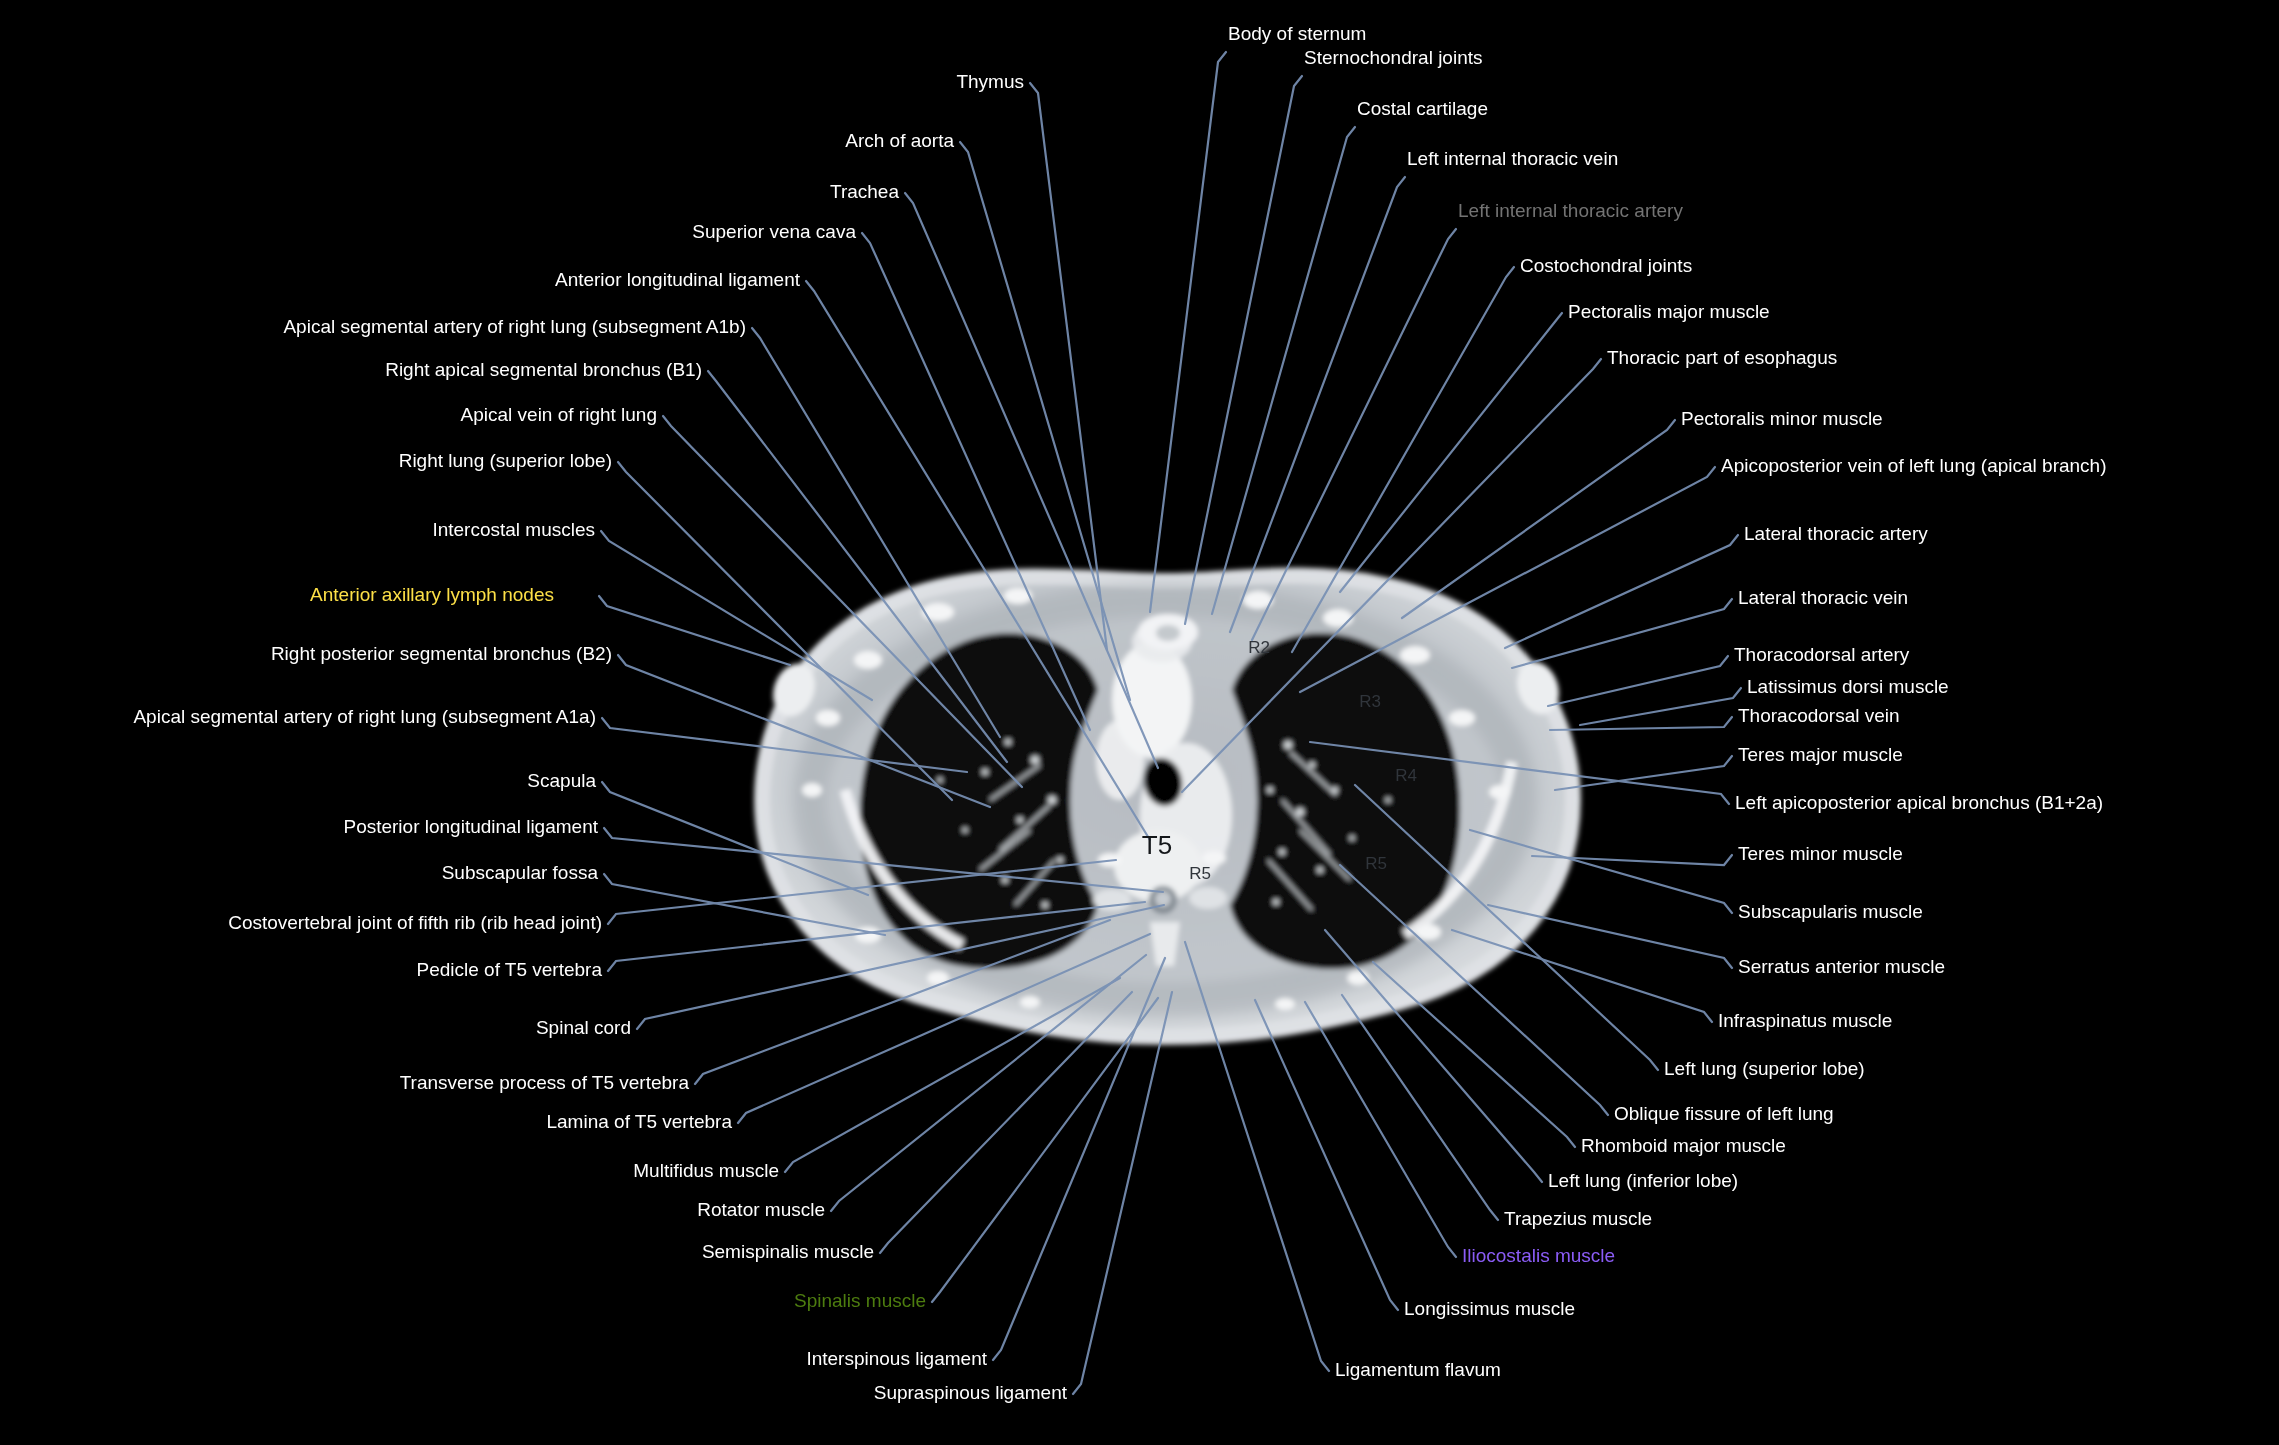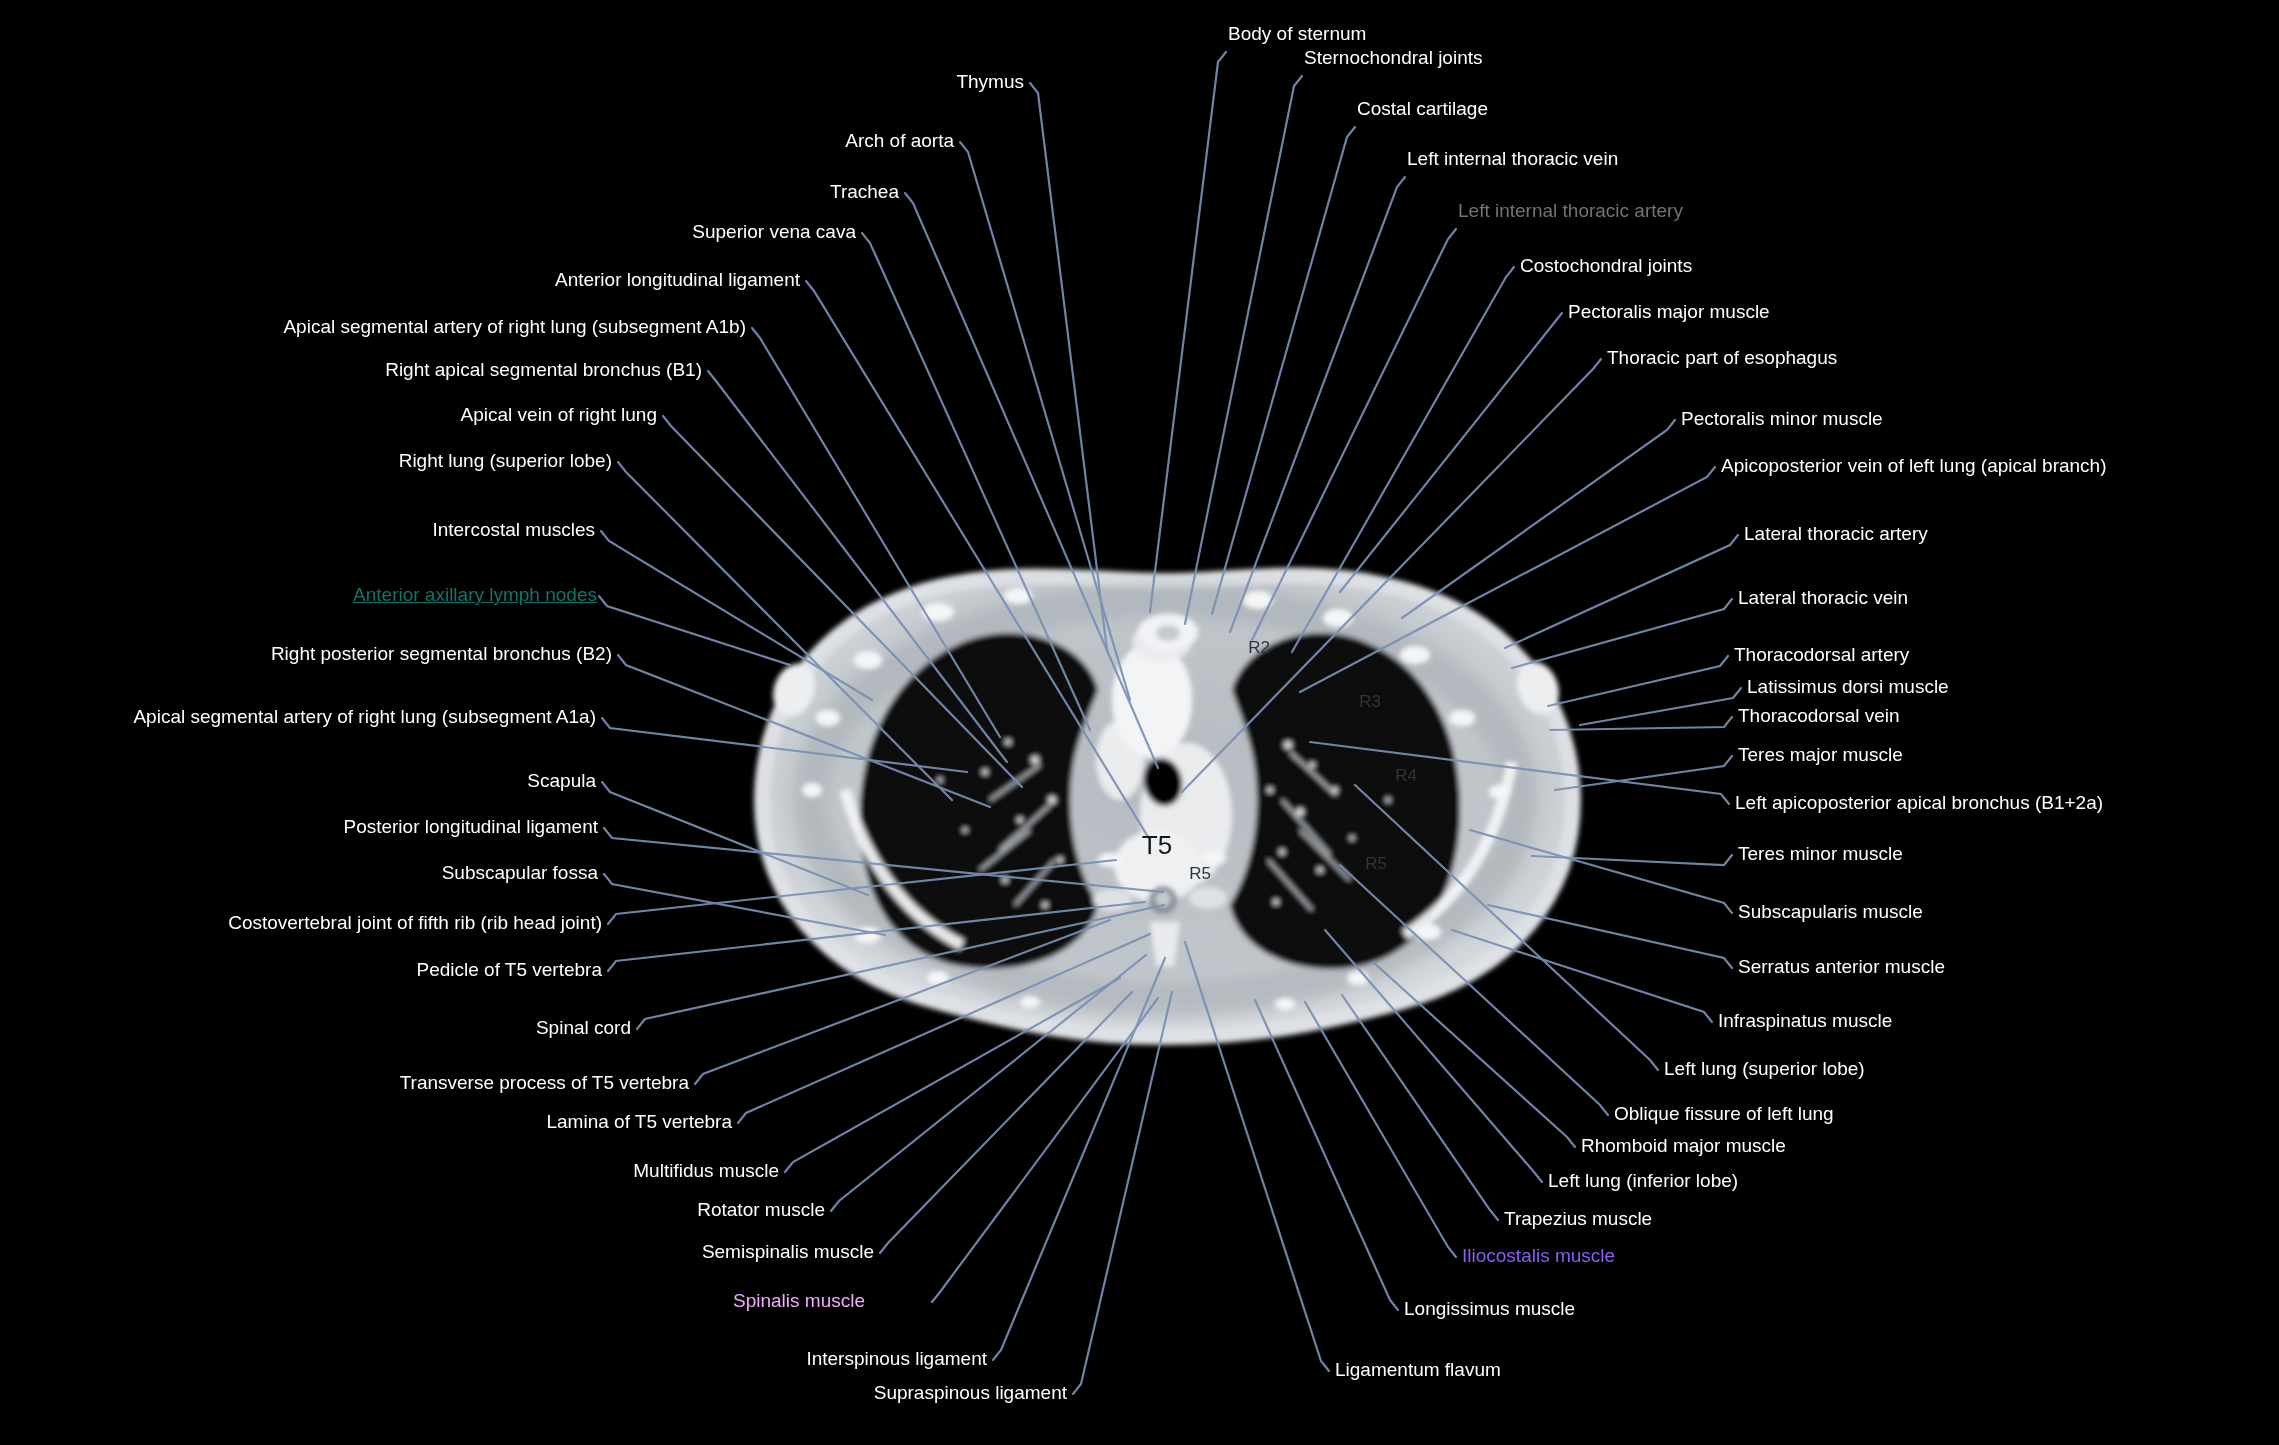--- a/index.html
+++ b/index.html
@@ -221,35 +221,35 @@
       <div class="lbl" style="color: rgb(255, 255, 255); right: 1255px; top: 68px;">Thymus</div>
       <div class="lbl" style="color: rgb(255, 255, 255); right: 1325px; top: 127px;">Arch of aorta</div>
       <div class="lbl" style="color: rgb(255, 255, 255); right: 1380px; top: 178px;">Trachea</div>
       <div class="lbl" style="color: rgb(255, 255, 255); right: 1423px; top: 218px;">Superior vena cava</div>
       <div class="lbl" style="color: rgb(255, 255, 255); right: 1479px; top: 266px;">Anterior longitudinal ligament</div>
       <div class="lbl" style="color: rgb(255, 255, 255); right: 1533px; top: 313px;">Apical segmental artery of right lung (subsegment A1b)</div>
       <div class="lbl" style="color: rgb(255, 255, 255); right: 1577px; top: 356px;">Right apical segmental bronchus (B1)</div>
       <div class="lbl" style="color: rgb(255, 255, 255); right: 1622px; top: 401px;">Apical vein of right lung</div>
       <div class="lbl" style="color: rgb(255, 255, 255); right: 1667px; top: 447px;">Right lung (superior lobe)</div>
       <div class="lbl" style="color: rgb(255, 255, 255); right: 1684px; top: 516px;">Intercostal muscles</div>
-      <div class="lbl" style="color: #0f766e; right: 1682px; top: 581px; text-decoration: underline;">Anterior axillary lymph nodes</div>
+      <div class="lbl" style="color: #fde047; right: 1725px; top: 581px;">Anterior axillary lymph nodes</div>
       <div class="lbl" style="color: rgb(255, 255, 255); right: 1667px; top: 640px;">Right posterior segmental bronchus (B2)</div>
       <div class="lbl" style="color: rgb(255, 255, 255); right: 1683px; top: 703px;">Apical segmental artery of right lung (subsegment A1a)</div>
       <div class="lbl" style="color: rgb(255, 255, 255); right: 1683px; top: 767px;">Scapula</div>
       <div class="lbl" style="color: rgb(255, 255, 255); right: 1681px; top: 813px;">Posterior longitudinal ligament</div>
       <div class="lbl" style="color: rgb(255, 255, 255); right: 1681px; top: 859px;">Subscapular fossa</div>
       <div class="lbl" style="color: rgb(255, 255, 255); right: 1677px; top: 909px;">Costovertebral joint of fifth rib (rib head joint)</div>
       <div class="lbl" style="color: rgb(255, 255, 255); right: 1677px; top: 956px;">Pedicle of T5 vertebra</div>
       <div class="lbl" style="color: rgb(255, 255, 255); right: 1648px; top: 1014px;">Spinal cord</div>
       <div class="lbl" style="color: rgb(255, 255, 255); right: 1590px; top: 1069px;">Transverse process of T5 vertebra</div>
       <div class="lbl" style="color: rgb(255, 255, 255); right: 1547px; top: 1108px;">Lamina of T5 vertebra</div>
       <div class="lbl" style="color: rgb(255, 255, 255); right: 1500px; top: 1157px;">Multifidus muscle</div>
       <div class="lbl" style="color: rgb(255, 255, 255); right: 1454px; top: 1196px;">Rotator muscle</div>
       <div class="lbl" style="color: rgb(255, 255, 255); right: 1405px; top: 1238px;">Semispinalis muscle</div>
-      <div class="lbl" style="color: #f0abfc; right: 1414px; top: 1287px;">Spinalis muscle</div>
+      <div class="lbl" style="color: #4d7c0f; right: 1353px; top: 1287px;">Spinalis muscle</div>
       <div class="lbl" style="color: rgb(255, 255, 255); right: 1292px; top: 1345px;">Interspinous ligament</div>
       <div class="lbl" style="color: rgb(255, 255, 255); right: 1212px; top: 1379px;">Supraspinous ligament</div>
       <div class="lbl" style="color: rgb(255, 255, 255); left: 1228px; top: 20px;">Body of sternum</div>
       <div class="lbl" style="color: rgb(255, 255, 255); left: 1304px; top: 44px;">Sternochondral joints</div>
       <div class="lbl" style="color: rgb(255, 255, 255); left: 1357px; top: 95px;">Costal cartilage</div>
       <div class="lbl" style="color: rgb(255, 255, 255); left: 1407px; top: 145px;">Left internal thoracic vein</div>
       <div class="lbl" style="color: #737373; left: 1458px; top: 197px;">Left internal thoracic artery</div>
       <div class="lbl" style="color: rgb(255, 255, 255); left: 1520px; top: 252px;">Costochondral joints</div>
       <div class="lbl" style="color: rgb(255, 255, 255); left: 1568px; top: 298px;">Pectoralis major muscle</div>
       <div class="lbl" style="color: rgb(255, 255, 255); left: 1607px; top: 344px;">Thoracic part of esophagus</div>

